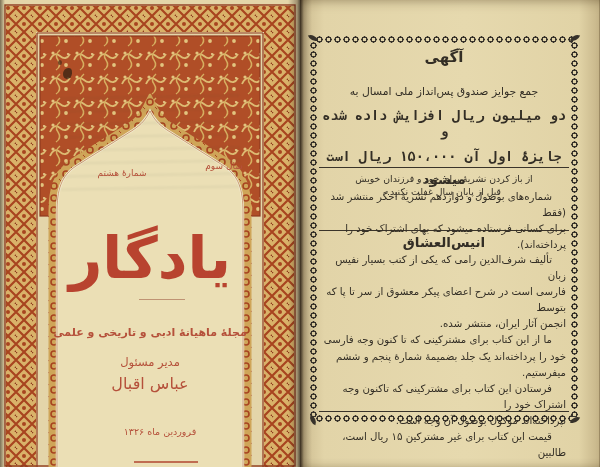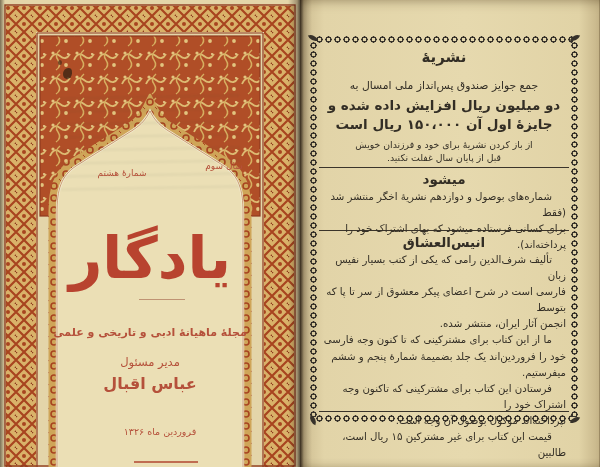--- a/index.html
+++ b/index.html
@@ -11,21 +11,21 @@
   .page-left svg{position:absolute;left:0;top:0;}
   .lp-text{position:absolute;text-align:center;direction:rtl;color:var(--accent-red);}
   .lp-year{left:196px;top:161px;width:56px;font-size:9px;}
   .lp-issue{left:92px;top:168px;width:60px;font-size:9px;}
   .lp-title{left:40px;top:212px;width:220px;font-size:58px;font-weight:bold;
             color:var(--title-red);line-height:1.6;}
   .title-rule{position:absolute;left:139px;top:299px;width:46px;height:1px;
               background:#b07a5e;opacity:.75;}
   .lp-subtitle{left:40px;top:326px;width:220px;font-size:11px;font-weight:bold;}
   .lp-director-label{left:60px;top:355px;width:180px;font-size:11.5px;}
-  .lp-director-name{left:60px;top:374px;width:180px;font-size:16px;font-weight:bold;}
+  .lp-director-name{left:60px;top:374px;width:180px;font-size:16px;font-weight:normal;}
   .lp-date{left:80px;top:426px;width:160px;font-size:9.5px;}
   .bottom-rule{position:absolute;left:134px;top:461px;width:64px;height:2px;
                background:var(--accent-red);opacity:.8;}
 
   
   .page-right{position:absolute;left:300px;top:0;width:300px;height:467px;
     background:linear-gradient(90deg,#b6a47a 0,#d2c296 2.5%,#e2d4a8 8%,#e6d9ae 55%,#e1d3a6 93%,#c7b68a 99.5%,#8a7a55 100%);
     box-shadow:inset 0 10px 12px -10px rgba(70,50,20,.5), inset 0 -8px 10px -9px rgba(70,50,20,.4);}
   .notice-box{position:absolute;left:10px;top:36px;width:268px;height:386px;}
   .chain{position:absolute;}
@@ -44,22 +44,22 @@
   .box-inner{position:absolute;left:9px;right:9px;top:8px;bottom:10px;
              border-bottom:1px solid #3a342a;direction:rtl;color:var(--ink);}
   .sec{padding:0 3px;}
   .sec-1{height:123px;}
   .sec-2{height:62px;border-top:1px solid #3a342a;}
   .sec-3{border-top:1px solid #3a342a;}
   .h1{font-size:15px;font-weight:bold;text-align:center;padding-top:4px;}
   .h2{font-size:13.5px;font-weight:bold;text-align:center;padding-top:3px;}
   .ln{font-size:10.2px;line-height:16.1px;text-align:right;}
   .ctr{text-align:center;}
-  .md{font-size:10.8px;margin-top:12px;}
-  .big{font-size:13.5px;font-weight:bold;margin-top:3px;letter-spacing:.3px;}
+  .md{font-size:10.8px;margin-top:18px;}
+  .big{font-size:13.5px;font-weight:bold;margin-top:9px;letter-spacing:.3px;font-family:Liberation Mono, monospace;}
   .sm{font-size:9.3px;line-height:13px;}
   .sm1{margin-top:6px;} 
   .ind{text-indent:14px;}
   .body-start{margin-top:2px;}
 
   
   .ghost{position:absolute;pointer-events:none;opacity:.07;filter:blur(1px);
     background-image:repeating-linear-gradient(0deg, rgba(60,80,60,0) 0 11px, rgba(50,70,55,.9) 11px 13px);}
   .ghost-a{left:60px;top:90px;width:180px;height:110px;transform:rotate(-1deg);}
   .stain{position:absolute;left:63px;top:68px;width:9px;height:11px;background:#432815;
@@ -148,41 +148,41 @@
       <div class="chain chain-v chain-left"></div>
       <div class="chain chain-v chain-right"></div>
       <div class="leaf leaf-tl"></div>
       <div class="leaf leaf-tr"></div>
       <div class="leaf leaf-bl"></div>
       <div class="leaf leaf-br"></div>
 
       <div class="box-inner" lang="fa" dir="rtl">
 
         <div class="sec sec-1">
-          <div class="h1">نشریۀ</div>
+          <div class="h1">آگهی</div>
           <div class="ln ctr md">جمع جوایز صندوق پس‌انداز ملی امسال به</div>
           <div class="ln ctr big">دو میلیون ریال افزایش داده شده و</div>
           <div class="ln ctr big">جایزۀ اول آن ۱۵۰،۰۰۰ ریال است</div>
           <div class="ln ctr sm sm1">از باز کردن نشریۀ برای خود و فرزندان خویش</div>
           <div class="ln ctr sm">قبل از پایان سال غفلت نکنید.</div>
         </div>
 
         <div class="sec sec-2">
           <div class="h2">میشود</div>
           <div class="ln ind body-start">شماره‌های بوصول و دوازدهم نشریۀ اخگر منتشر شد (فقط</div>
           <div class="ln">برای کسانی فرستاده میشود که بهای اشتراک خود را پرداخته‌اند).</div>
         </div>
 
         <div class="sec sec-3">
           <div class="h2">انیس‌العشاق</div>
           <div class="ln ind body-start">تألیف شرف‌الدین رامی که یکی از کتب بسیار نفیس زبان</div>
           <div class="ln">فارسی است در شرح اعضای پیکر معشوق از سر تا پا که بتوسط</div>
           <div class="ln">انجمن آثار ایران، منتشر شده.</div>
           <div class="ln ind">ما از این کتاب برای مشترکینی که تا کنون وجه فارسی</div>
-          <div class="ln">خود را فروردین‌اند یک جلد بضمیمۀ شمارۀ پنجم و ششم میفرستیم.</div>
+          <div class="ln">خود را پرداخته‌اند یک جلد بضمیمۀ شمارۀ پنجم و ششم میفرستیم.</div>
           <div class="ln ind">فرستادن این کتاب برای مشترکینی که تاکنون وجه اشتراک خود را</div>
           <div class="ln">نپرداخته‌اند موکول بوصول آن وجه است.</div>
           <div class="ln ind">قیمت این کتاب برای غیر مشترکین ۱۵ ریال است، طالبین</div>
 
         </div>
 
       </div>
     </div>
   </div>
 

